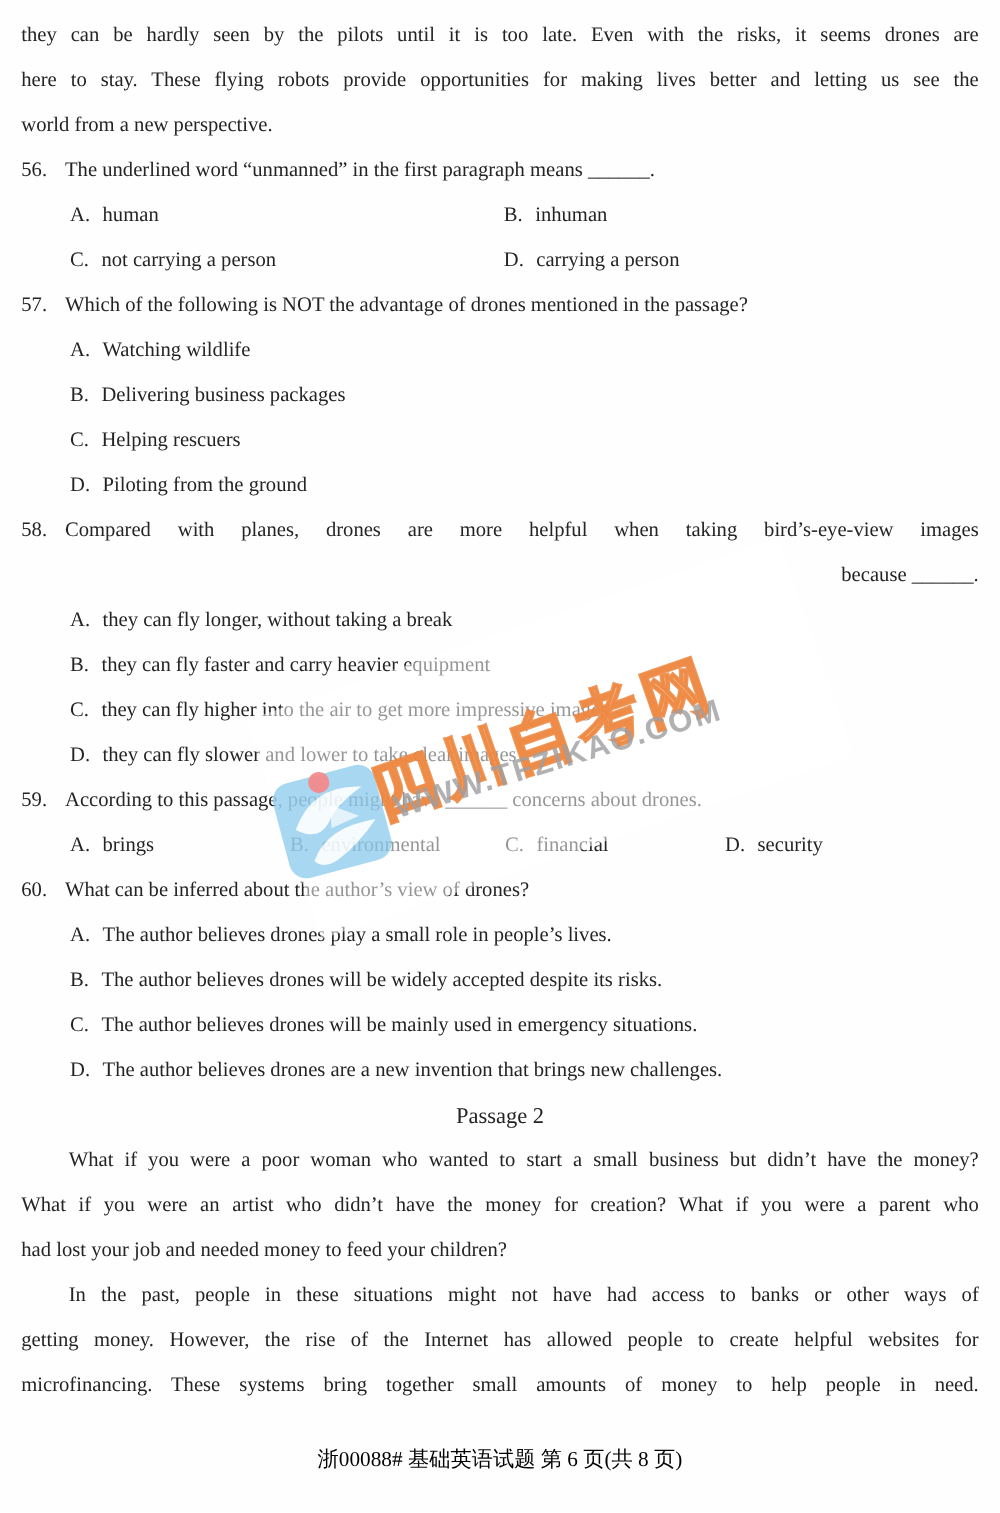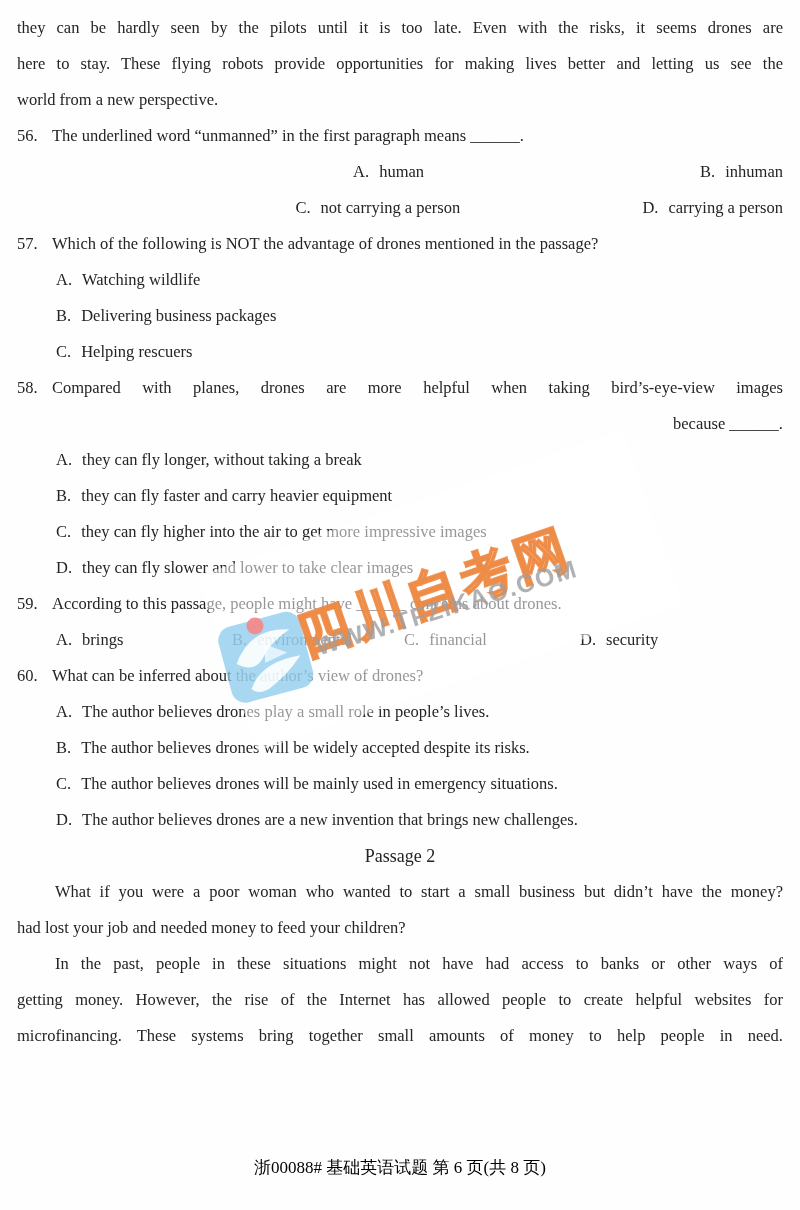--- a/index.html
+++ b/index.html
@@ -8,21 +8,21 @@
   .content{position:relative;z-index:1;padding:10px 17px 0 17px;}
   .line{height:36px;line-height:36px;font-size:16.5px;white-space:normal;}
   .just{text-align:justify;text-align-last:justify;}
   .indent{text-indent:38px;}
   .qrow{display:flex;}
   .qnum{flex:0 0 35px;}
   .qtext{flex:1 1 auto;}
   .justfull{text-align:justify;text-align-last:justify;}
   .qcont{padding-left:35px;text-align:right;}
   .optrow{padding-left:39px;}
-  .optrow.two{display:flex;justify-content:flex-end;}
+  .optrow.two{display:flex;}
   .optrow.two .colL{flex:0 0 347px;}
   .optrow.four{display:flex;}
   .o1{flex:0 0 176px;}.o2{flex:0 0 172px;}.o3{flex:0 0 176px;}.o4{flex:1 1 auto;}
   .olabel{margin-right:10px;}
   .ptitle{text-align:center;font-weight:normal;font-size:18px;}
   .footer{position:absolute;left:0;right:0;top:1150px;height:36px;line-height:36px;
           text-align:center;font-size:17px;z-index:1;color:#000000;}
   
   .wm{position:absolute;left:0;top:0;width:100%;height:100%;z-index:2;pointer-events:none;}
   .wm-wash{position:absolute;left:215px;top:498px;width:450px;height:185px;
@@ -61,20 +61,21 @@
       <span class="opt"><span class="olabel">D.</span><span class="otext">carrying a person</span></span>
     </div>
 
     <div class="line qrow">
       <span class="qnum">57.</span>
       <span class="qtext">Which of the following is NOT the advantage of drones mentioned in the passage?</span>
     </div>
     <div class="line optrow"><span class="olabel">A.</span><span class="otext">Watching wildlife</span></div>
     <div class="line optrow"><span class="olabel">B.</span><span class="otext">Delivering business packages</span></div>
     <div class="line optrow"><span class="olabel">C.</span><span class="otext">Helping rescuers</span></div>
+    <div class="line optrow"><span class="olabel">D.</span><span class="otext">Piloting from the ground</span></div>
 
     <div class="line qrow">
       <span class="qnum">58.</span>
       <span class="qtext justfull">Compared with planes, drones are more helpful when taking bird’s-eye-view images</span>
     </div>
     <div class="line qcont">because ______.</div>
     <div class="line optrow"><span class="olabel">A.</span><span class="otext">they can fly longer, without taking a break</span></div>
     <div class="line optrow"><span class="olabel">B.</span><span class="otext">they can fly faster and carry heavier equipment</span></div>
     <div class="line optrow"><span class="olabel">C.</span><span class="otext">they can fly higher into the air to get more impressive images</span></div>
     <div class="line optrow"><span class="olabel">D.</span><span class="otext">they can fly slower and lower to take clear images</span></div>
@@ -94,20 +95,21 @@
       <span class="qnum">60.</span>
       <span class="qtext">What can be inferred about the author’s view of drones?</span>
     </div>
     <div class="line optrow"><span class="olabel">A.</span><span class="otext">The author believes drones play a small role in people’s lives.</span></div>
     <div class="line optrow"><span class="olabel">B.</span><span class="otext">The author believes drones will be widely accepted despite its risks.</span></div>
     <div class="line optrow"><span class="olabel">C.</span><span class="otext">The author believes drones will be mainly used in emergency situations.</span></div>
     <div class="line optrow"><span class="olabel">D.</span><span class="otext">The author believes drones are a new invention that brings new challenges.</span></div>
 
     <div class="line ptitle">Passage 2</div>
     <div class="line just indent">What if you were a poor woman who wanted to start a small business but didn’t have the money?</div>
+    <div class="line just">What if you were an artist who didn’t have the money for creation? What if you were a parent who</div>
     <div class="line">had lost your job and needed money to feed your children?</div>
     <div class="line just indent">In the past, people in these situations might not have had access to banks or other ways of</div>
     <div class="line just">getting money. However, the rise of the Internet has allowed people to create helpful websites for</div>
     <div class="line just">microfinancing. These systems bring together small amounts of money to help people in need.</div>
   </div>
 
   <div class="wm">
     <div class="wm-wash"></div>
     <svg class="wm-logo" viewBox="0 0 115 112" xmlns="http://www.w3.org/2000/svg">
       <g transform="rotate(-15 57 58)">

